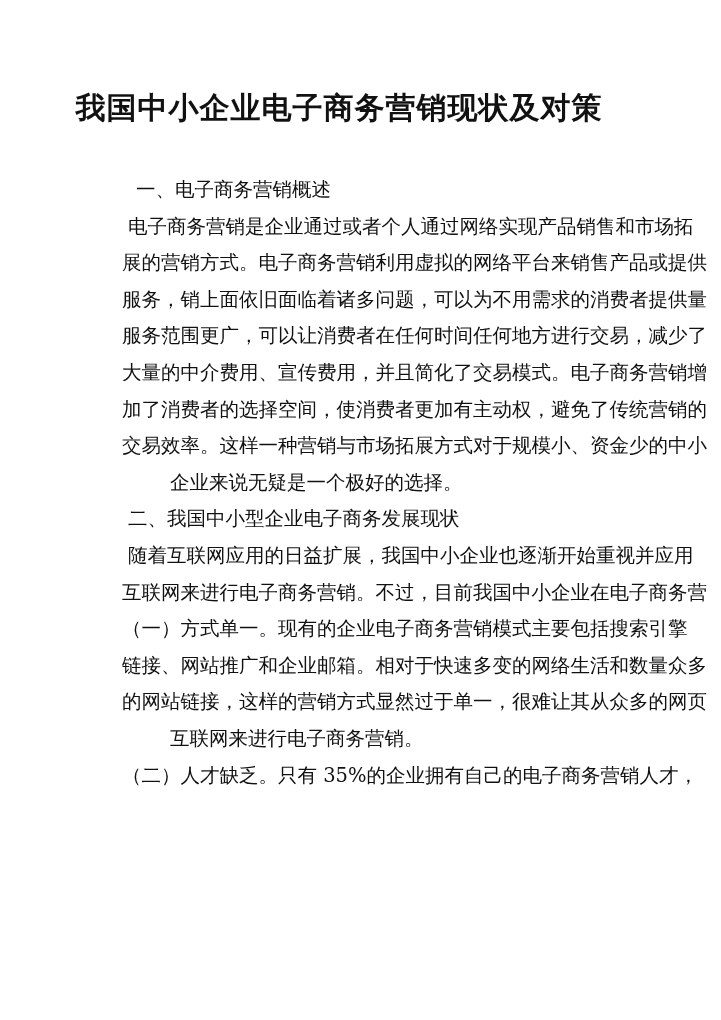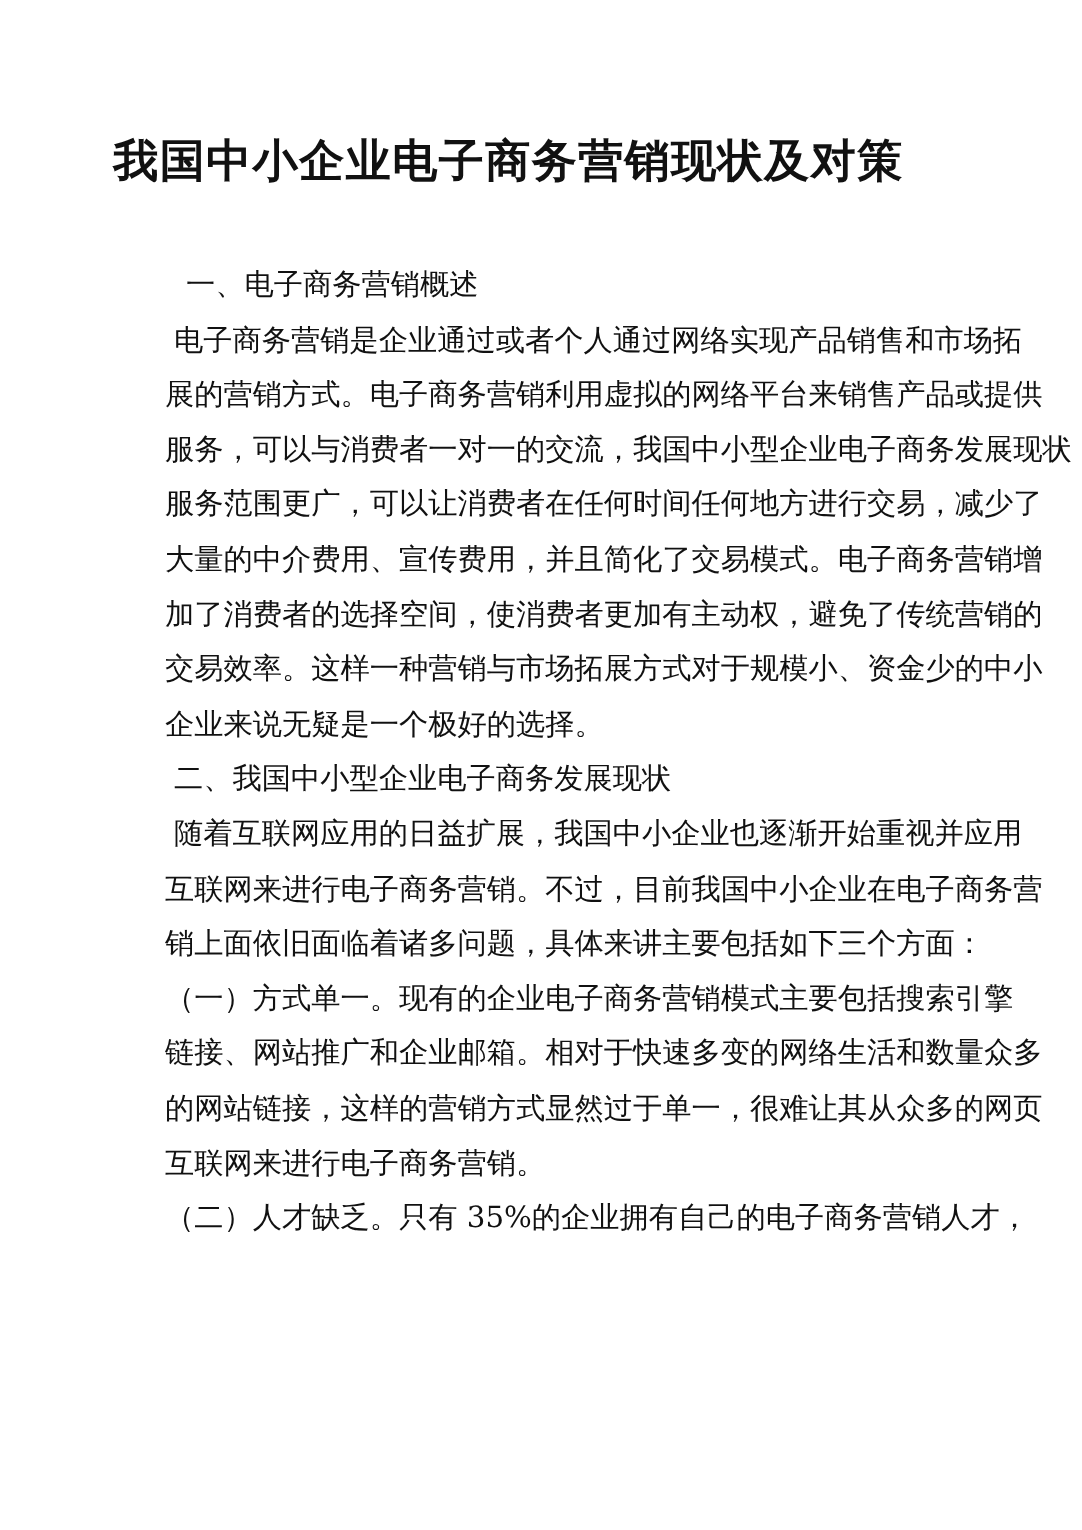--- a/index.html
+++ b/index.html
@@ -1,54 +1,53 @@
 <!DOCTYPE html>
 <html><head>
 <meta charset="utf-8">
 <style>
   html, body { margin: 0; padding: 0; background: #ffffff; }
   body { width: 721px; height: 1020px; position: relative; overflow: hidden;
          font-family: "DejaVu Serif", "Liberation Serif", serif; color: #111111; }
   .page { position: absolute; left: 0; top: 0; width: 721px; height: 1020px; background: #ffffff; }
   .title { position: absolute; top: 88px; left: 0; width: 678px; text-align: center;
            font-size: 30px; font-weight: bold; letter-spacing: 1px; line-height: 40px; }
-  .body { position: absolute; left: 110px; top: 172px; width: 510px; }
+  .body { position: absolute; left: 122px; top: 172px; width: 510px; }
   .line { font-size: 19.5px; line-height: 36.6px; height: 36.6px; white-space: nowrap;
           text-align: justify; text-align-last: justify; }
-  .line.last { text-align-last: left; }
+  .line.last { text-align-last: left; margin-left: 48px; }
   .heading { text-align-last: left; }
   .ind1 { padding-left: 14px; }
   .ind05 { padding-left: 6px; }
 </style>
 </head>
 <body>
 
 <div class="page">
   <div class="title">我国中小企业电子商务营销现状及对策</div>
 
   <div class="body">
     <div class="line heading ind1">一、电子商务营销概述</div>
 
     <div>
       <div class="line ind05">电子商务营销是企业通过或者个人通过网络实现产品销售和市场拓</div>
       <div class="line">展的营销方式。电子商务营销利用虚拟的网络平台来销售产品或提供</div>
-      <div class="line">服务，可以与消费者一对一的交流，我国中小型企业电子商务发展现状</div>
+      <div class="line">服务，销上面依旧面临着诸多问题，可以为不用需求的消费者提供量</div>
       <div class="line">服务范围更广，可以让消费者在任何时间任何地方进行交易，减少了</div>
       <div class="line">大量的中介费用、宣传费用，并且简化了交易模式。电子商务营销增</div>
       <div class="line">加了消费者的选择空间，使消费者更加有主动权，避免了传统营销的</div>
       <div class="line">交易效率。这样一种营销与市场拓展方式对于规模小、资金少的中小</div>
       <div class="line last">企业来说无疑是一个极好的选择。</div>
     </div>
 
     <div class="line heading ind05">二、我国中小型企业电子商务发展现状</div>
 
     <div>
       <div class="line ind05">随着互联网应用的日益扩展，我国中小企业也逐渐开始重视并应用</div>
       <div class="line">互联网来进行电子商务营销。不过，目前我国中小企业在电子商务营</div>
-      <div class="line last">销上面依旧面临着诸多问题，具体来讲主要包括如下三个方面：</div>
     </div>
 
     <div>
       <div class="line">（一）方式单一。现有的企业电子商务营销模式主要包括搜索引擎</div>
       <div class="line">链接、网站推广和企业邮箱。相对于快速多变的网络生活和数量众多</div>
       <div class="line">的网站链接，这样的营销方式显然过于单一，很难让其从众多的网页</div>
       <div class="line last">互联网来进行电子商务营销。</div>
     </div>
 
     <div>

